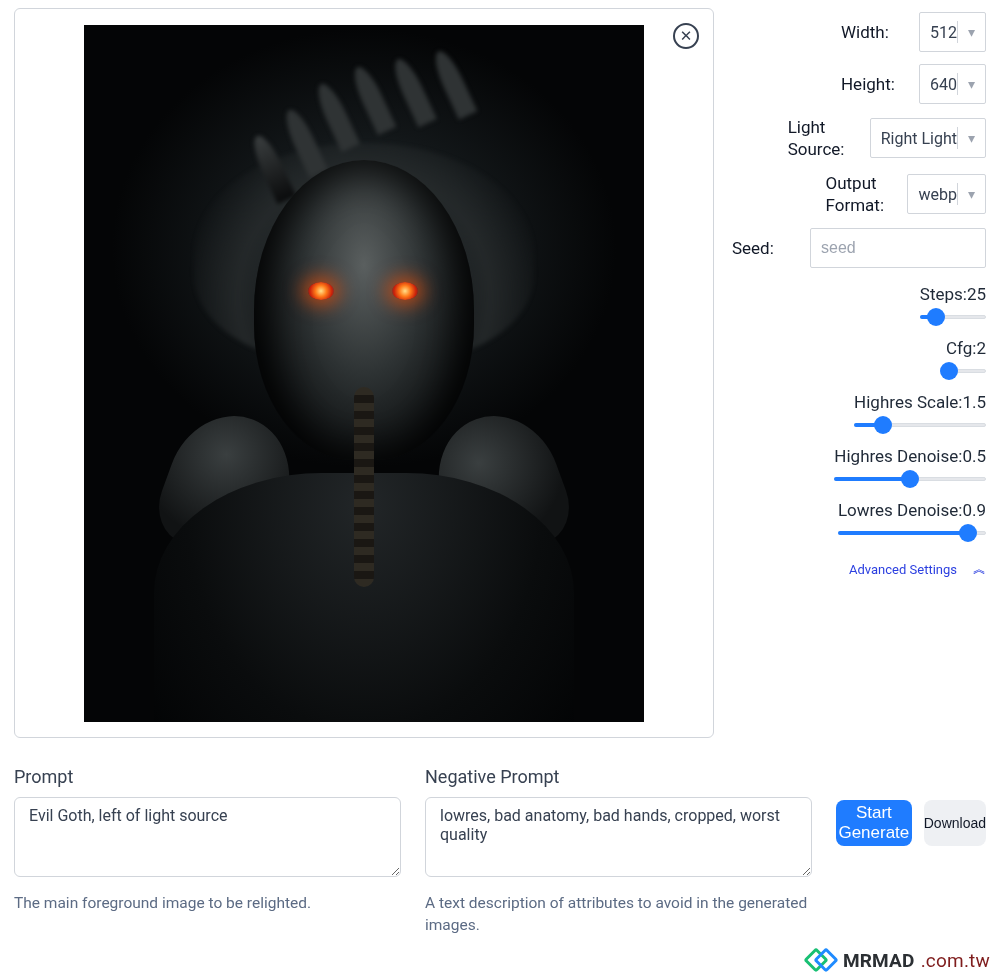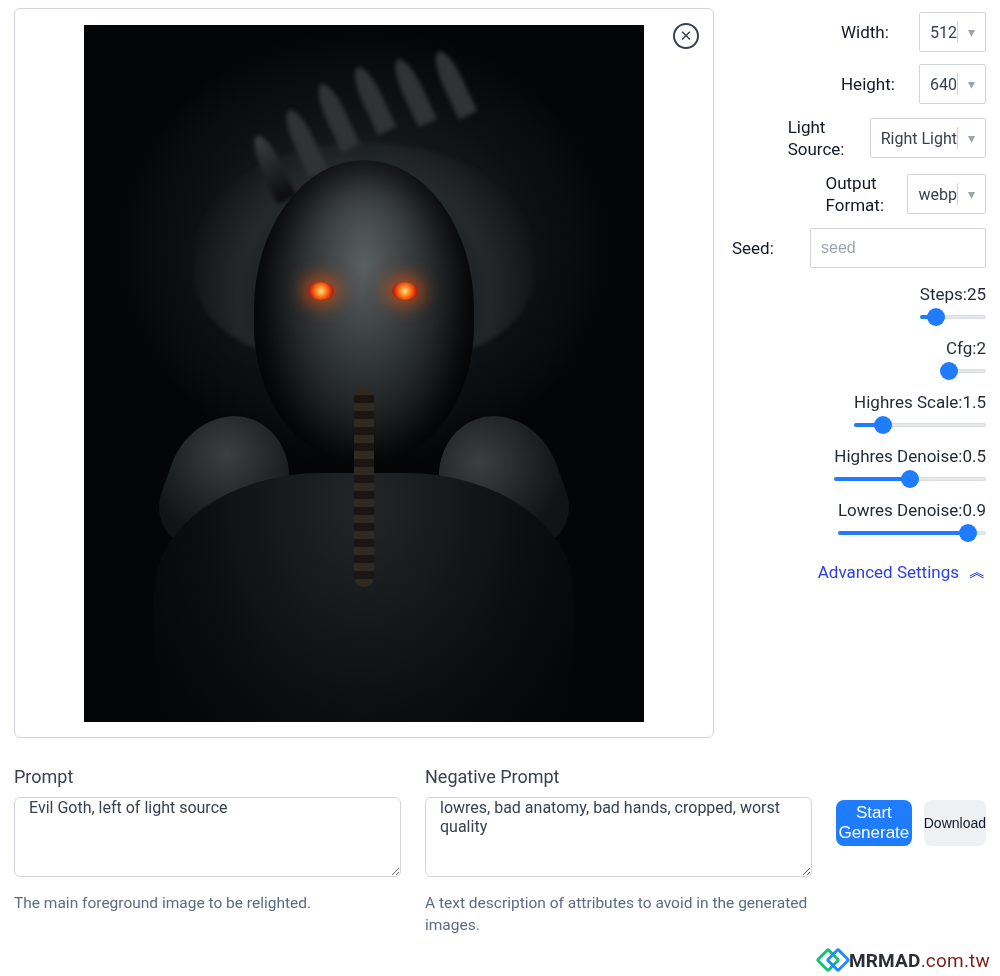--- a/index.html
+++ b/index.html
@@ -95,45 +95,45 @@
   .select .divider{width:1px;height:22px;background:#d1d5db;margin:0 2px 0 auto}
   .chev{color:#9ca3af;font-size:14px;padding-left:8px}
   .numinput input{border:none;outline:none;width:100%;font-size:16px;color:#374151;background:transparent}
   .numinput input::placeholder{color:#9ca3af}
   .slider-block{margin-top:4px}
   .slider-head{display:flex;justify-content:space-between;font-size:17px;margin-bottom:8px}
   .slider-track{position:relative;height:10px}
   .track-bg{position:absolute;left:0;right:0;top:3px;height:4px;border-radius:2px;background:#e5e7eb;border:1px solid #d9dde2}
   .track-fill{position:absolute;left:0;top:3px;height:4px;border-radius:2px;background:#1f7cff}
   .thumb{position:absolute;top:-4px;width:18px;height:18px;border-radius:50%;background:#1f7cff;transform:translateX(-50%);cursor:grab}
-  .adv-link{margin-top:10px;color:#2b3fe0;font-size:17px;display:flex;align-items:center;gap:10px;cursor:pointer}
+  .adv-link{margin-top:10px;color:#2b3fe0;font-size:13px;display:flex;align-items:center;gap:16px;cursor:pointer}
   .adv-link .chev-up{color:#2b3fe0}
   
   .bottom{
     display:flex;gap:24px;padding:10px 14px 0 14px;margin-top:18px;align-items:flex-start;
   }
   .pcol{flex:1;display:flex;flex-direction:column;gap:10px}
   .pcol .plabel{font-size:18px;color:#374151}
   textarea{
     width:100%;height:80px;border:1px solid #d1d5db;border-radius:6px;
-    padding:0 14px;font-size:16px;color:#374151;font-family:inherit;resize:vertical;
+    padding:8px 14px;font-size:16px;color:#374151;font-family:inherit;resize:vertical;
   }
   .help{font-size:15.5px;color:#5c6b84;margin-top:6px;line-height:1.4}
   .actions{width:150px;display:flex;flex-direction:row;gap:12px;margin-top:34px}
   .btn-primary{
     background:#1f7cff;color:#fff;border:none;border-radius:8px;
     height:46px;font-size:17px;cursor:pointer;
   }
   .btn-secondary{
     background:#eef0f3;color:#111827;border:none;border-radius:8px;
     height:46px;font-size:14px;cursor:pointer;
   }
   
   .wm{
-    position:fixed;bottom:4px;right:10px;display:flex;align-items:center;
+    position:fixed;bottom:4px;right:10px;display:flex;align-items:center;gap:6px;
     font-weight:700;font-size:19px;color:#2b2f33;letter-spacing:.2px;
   }
   .wm .logo{position:relative;width:30px;height:20px}
   .wm .logo span{position:absolute;width:18px;height:18px;border:3.2px solid;border-radius:3px;transform:rotate(45deg)}
   .wm .logo .a{left:0;border-color:#18c073}
   .wm .logo .b{left:10px;border-color:#1f8bff}
   .wm .thin{font-weight:400;color:#7f1d1d}
 </style>
 </head>
 <body>

